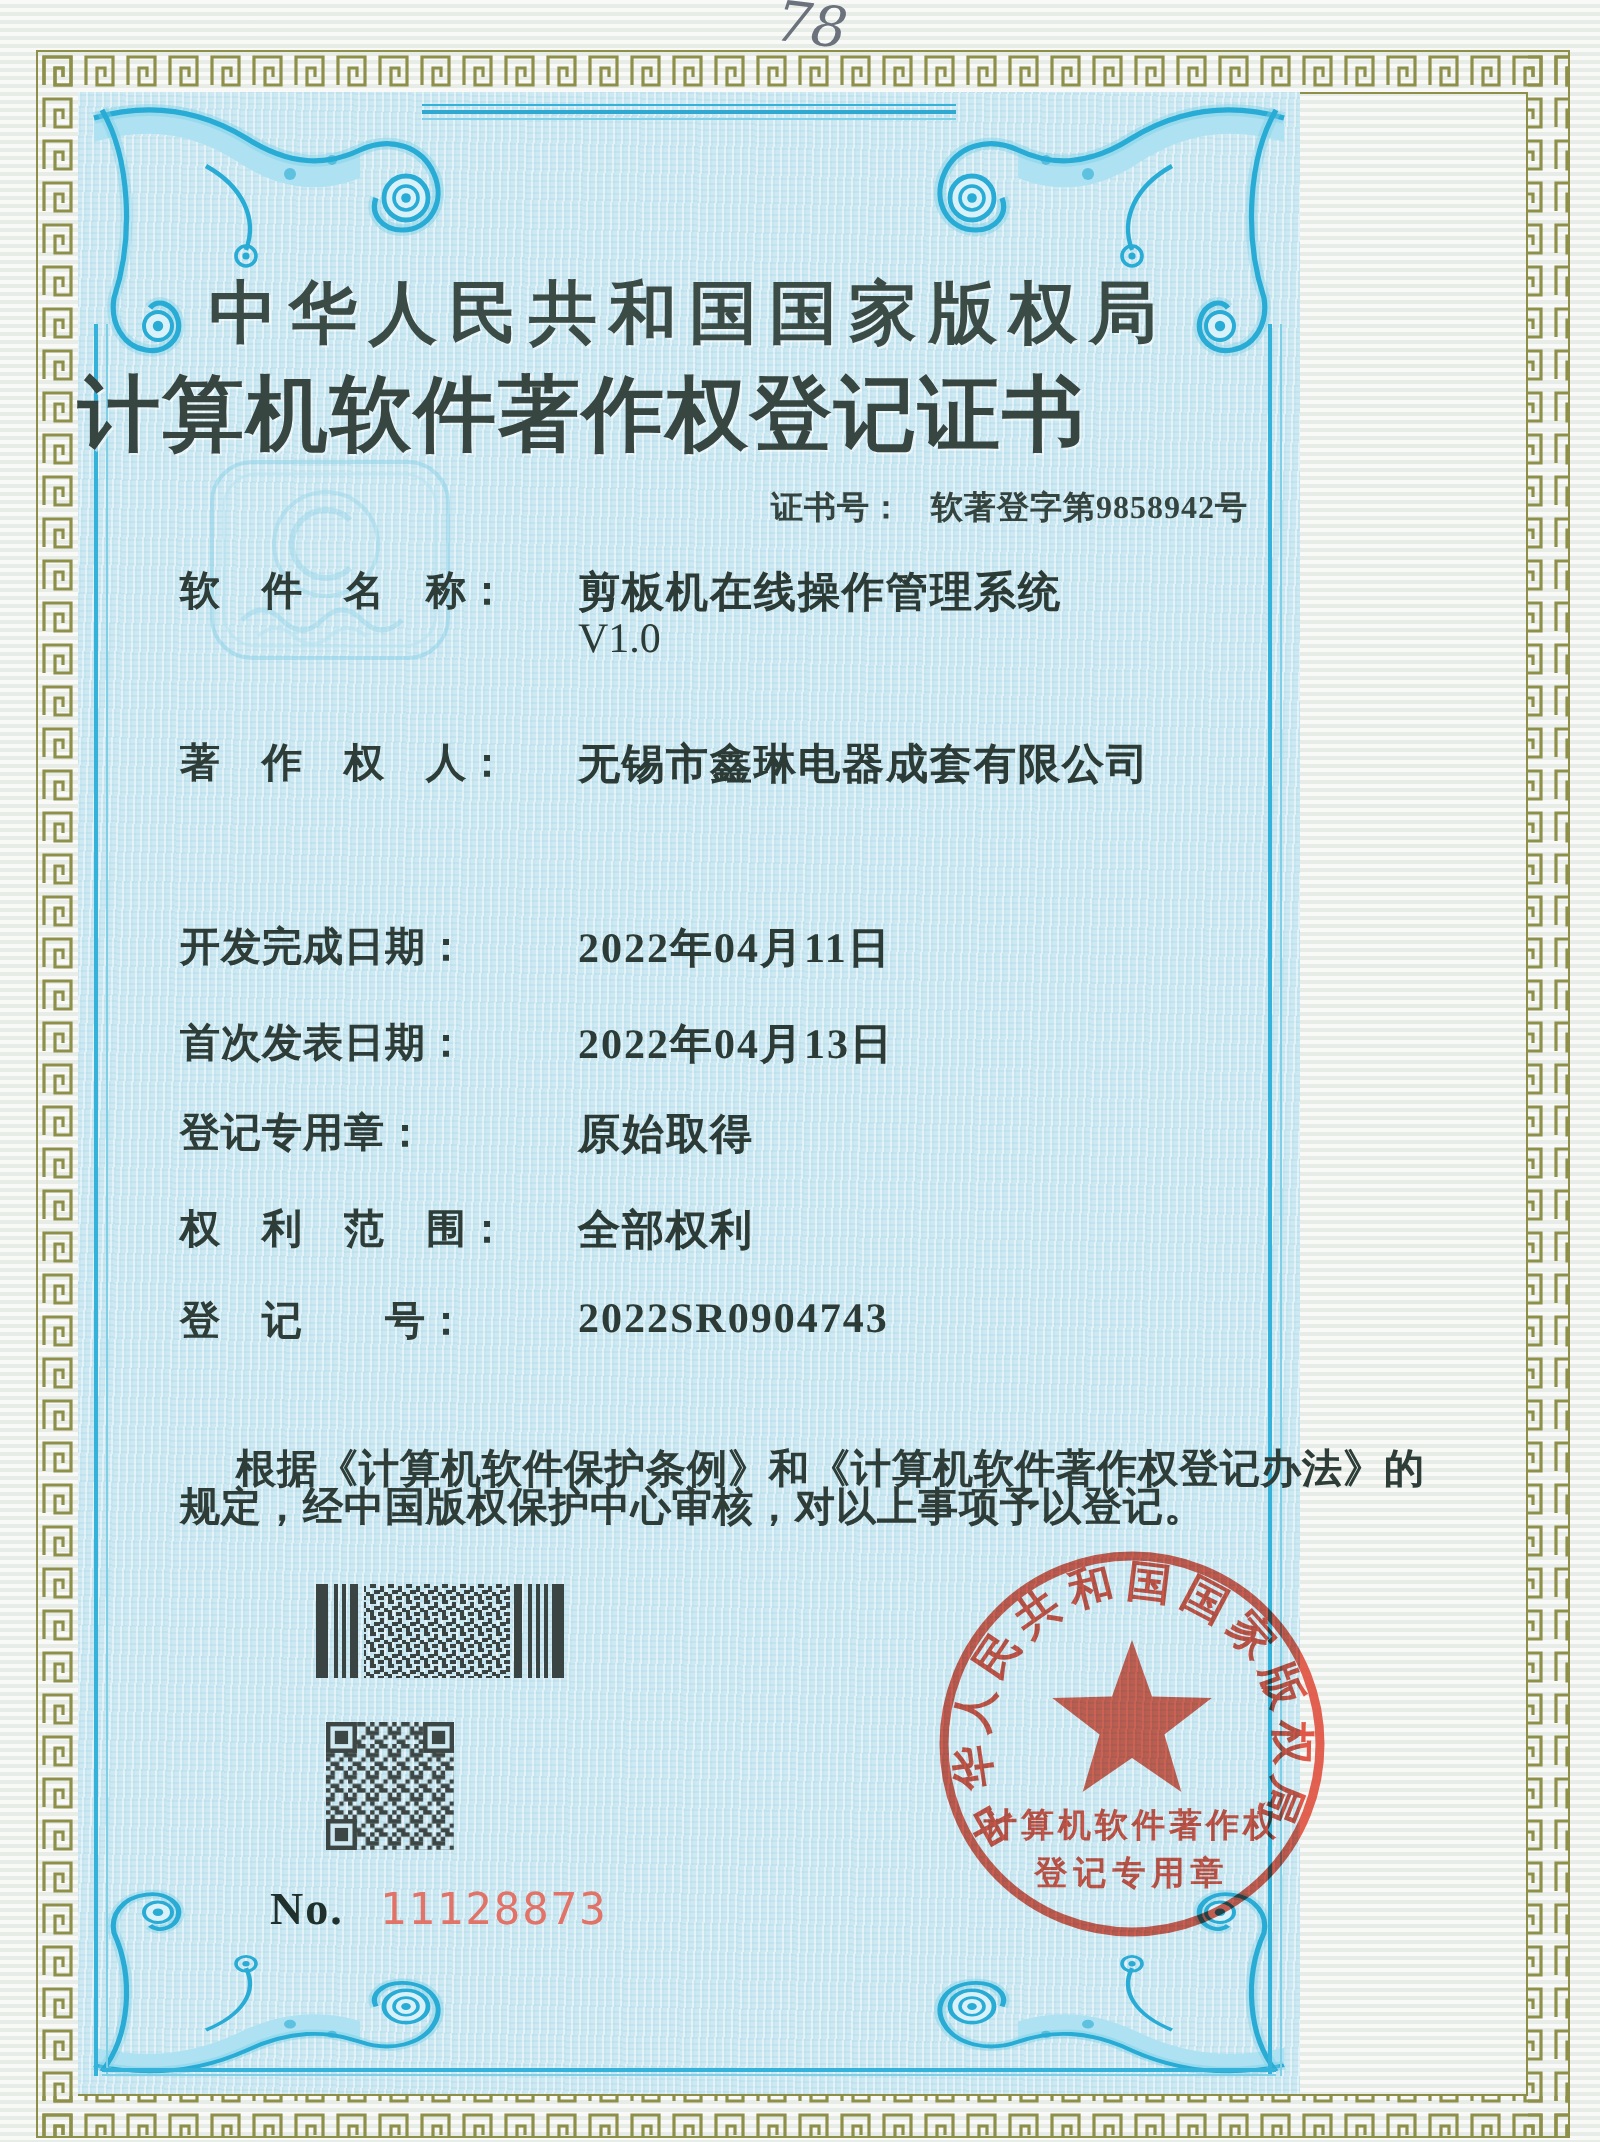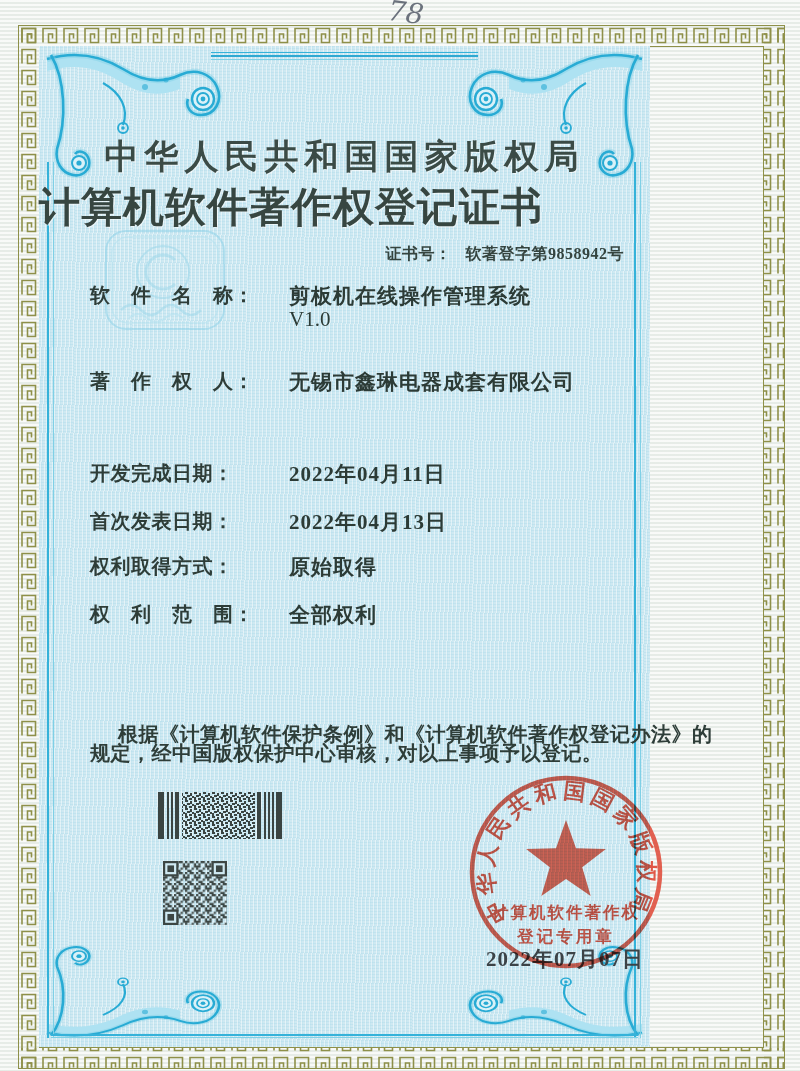--- a/index.html
+++ b/index.html
@@ -164,26 +164,30 @@
     </div>
     <div class="field-row" style="top:414px">
       <span class="flabel">开发完成日期：</span>
       <span class="fvalue">2022年04月11日</span>
     </div>
     <div class="field-row" style="top:462px">
       <span class="flabel">首次发表日期：</span>
       <span class="fvalue">2022年04月13日</span>
     </div>
     <div class="field-row" style="top:507px">
-      <span class="flabel">权利取得方式：</span>
+      <span class="flabel">登记专用章：</span>
       <span class="fvalue">原始取得</span>
     </div>
     <div class="field-row" style="top:555px">
       <span class="flabel">权　利　范　围：</span>
       <span class="fvalue">全部权利</span>
+    </div>
+    <div class="field-row" style="top:601px">
+      <span class="flabel">登　记　　号：</span>
+      <span class="fvalue">2022SR0904743</span>
     </div>
 
     <div class="body-line l1">根据《计算机软件保护条例》和《计算机软件著作权登记办法》的</div>
     <div class="body-line l2">规定，经中国版权保护中心审核，对以上事项予以登记。</div>
 
     <svg class="barcode" width="124" height="47" viewBox="0 0 124 47">
       <defs>
         <pattern id="bcn" width="9" height="8" patternUnits="userSpaceOnUse">
           <g fill="#3a4442">
             <rect x="0" y="0" width="3" height="2"></rect>
@@ -231,22 +235,25 @@
           <rect x="2" y="2" width="3" height="3" fill="#3c4644"></rect>
         <rect x="22" y="0" width="7" height="7" fill="#3c4644"></rect>
           <rect x="23" y="1" width="5" height="5" fill="#cfe9f2"></rect>
           <rect x="24" y="2" width="3" height="3" fill="#3c4644"></rect>
         <rect x="0" y="22" width="7" height="7" fill="#3c4644"></rect>
           <rect x="1" y="23" width="5" height="5" fill="#cfe9f2"></rect>
           <rect x="2" y="24" width="3" height="3" fill="#3c4644"></rect>
       </g>
     </svg>
 
-
-    <div class="issue-date">2022年07月07日</div>
+    <div class="serial-row">
+      <span class="no">No.</span>
+      <span class="num">11128873</span>
+    </div>
+
 
     <svg class="seal" width="200" height="200" viewBox="-100 -100 200 200">
       <defs>
         <path id="sealArc" d="M -57 45 A 73 73 0 1 1 57 45" fill="none"></path>
       </defs>
       <circle cx="0" cy="0" r="94" fill="none" stroke="#df4a38" stroke-width="4.5" opacity=".95"></circle>
       <polygon points="0,-52 10,-23.8 39.9,-23 16.2,-4.7 24.7,24 0,7 -24.7,24 -16.2,-4.7 -39.9,-23 -10,-23.8" fill="#e2503c" opacity=".95"></polygon>
       <text font-size="22" letter-spacing="2">
         <textPath href="#sealArc" startOffset="0" textLength="318" lengthAdjust="spacing-and-glyphs">中华人民共和国国家版权局</textPath>
       </text>

